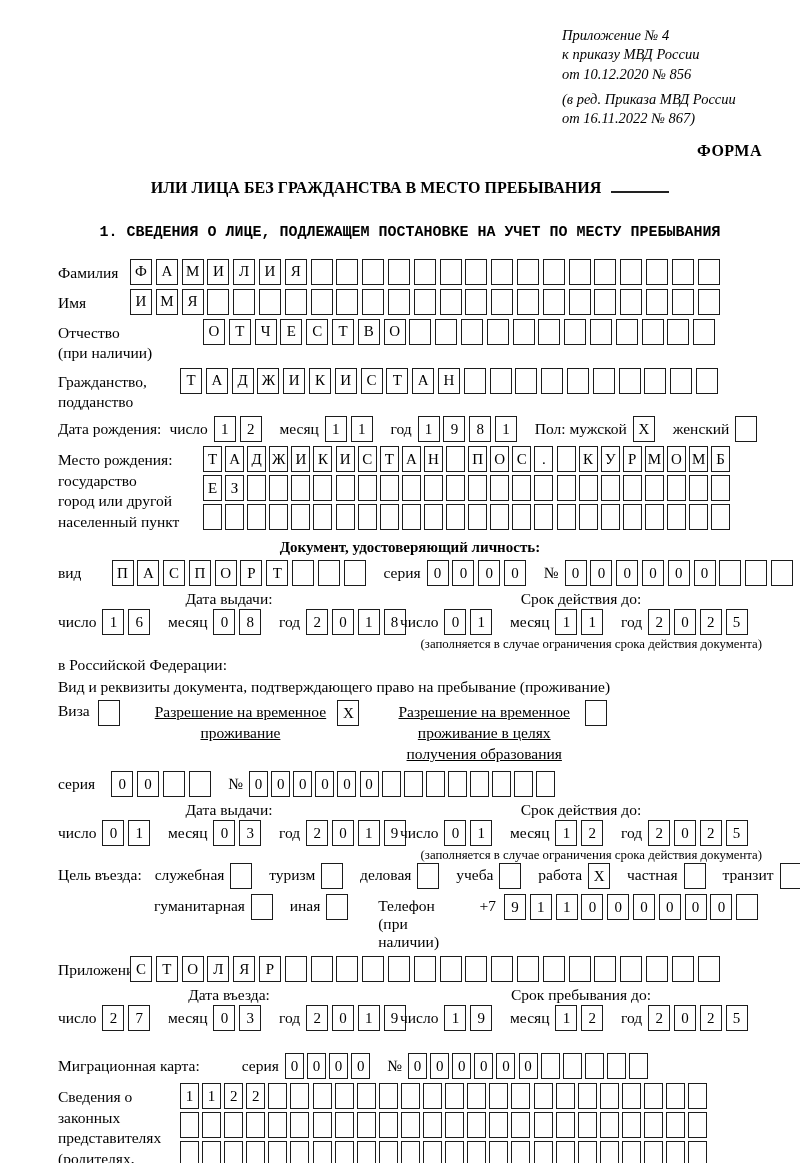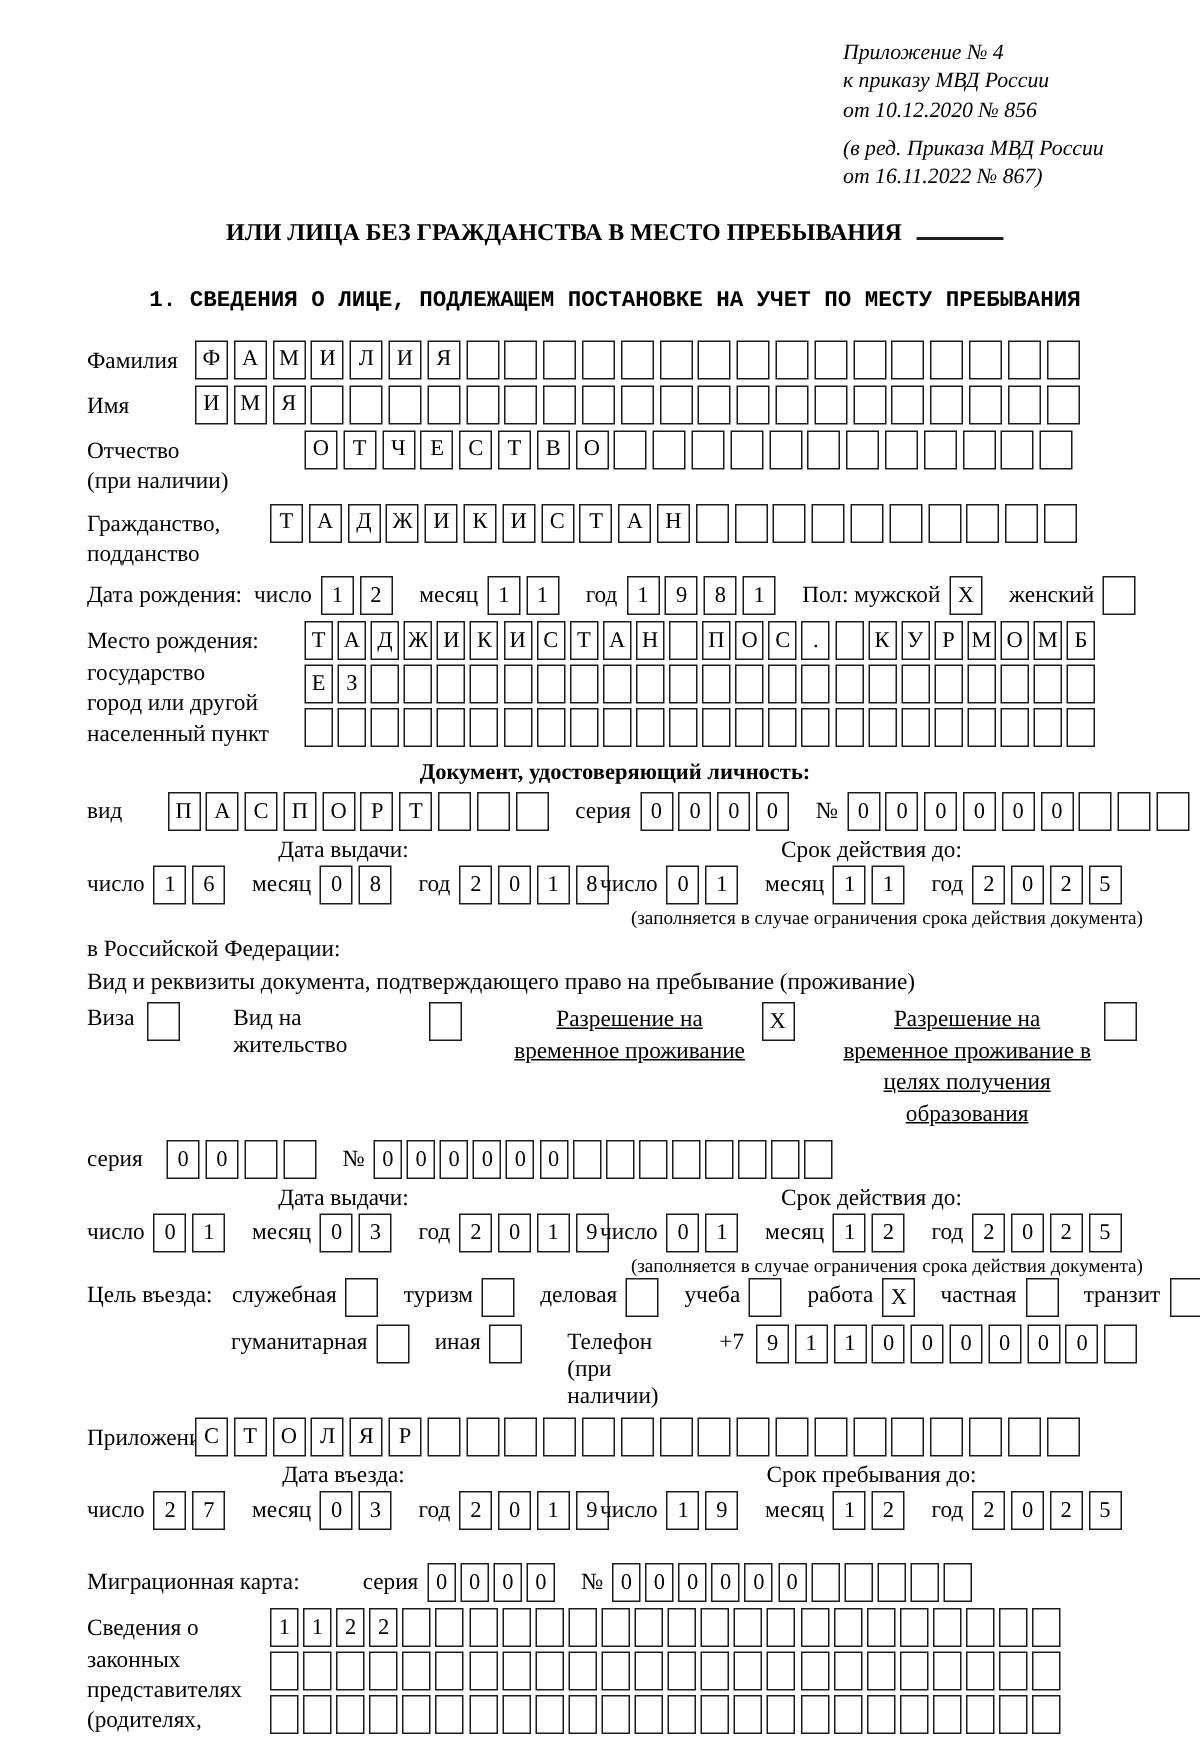--- a/index.html
+++ b/index.html
@@ -65,20 +65,21 @@
 <div class="page">
 
   <div class="header-block">
     <div>Приложение № 4</div>
     <div>к приказу МВД России</div>
     <div>от 10.12.2020 № 856</div>
     <div class="hl2">(в ред. Приказа МВД России</div>
     <div>от 16.11.2022 № 867)</div>
   </div>
 
+  <div class="forma">ФОРМА</div>
 
   <div class="title">
     <div><span>ИЛИ ЛИЦА БЕЗ ГРАЖДАНСТВА В МЕСТО ПРЕБЫВАНИЯ</span><span class="title-underline"></span></div>
   </div>
 
   <div class="section-heading">1. СВЕДЕНИЯ О ЛИЦЕ, ПОДЛЕЖАЩЕМ ПОСТАНОВКЕ НА УЧЕТ ПО МЕСТУ ПРЕБЫВАНИЯ</div>
 
   <div class="formbody">
 
     <div class="frow">
@@ -404,26 +405,20 @@
     <div class="plain-line">в Российской Федерации:</div>
     <div class="plain-line">Вид и реквизиты документа, подтверждающего право на пребывание (проживание)</div>
 
     <div class="opt-row">
       <div class="opt">
         <span class="opt-label">Виза</span>
         <span class="cells">
             <span class="cell"></span>
           </span>
       </div>
-      <div class="opt" style="margin-left:18px;">
-        <span class="opt-label" style="margin-right:20px;">Вид на жительство</span>
-        <span class="cells">
-            <span class="cell"></span>
-          </span>
-      </div>
       <div class="opt" style="margin-left:14px;">
         <span class="opt-label opt-c optw-3">Разрешение на временное проживание</span>
         <span class="cells">
             <span class="cell">X</span>
           </span>
       </div>
       <div class="opt" style="margin-left:14px;">
         <span class="opt-label opt-c optw-4">Разрешение на временное проживание в целях получения образования</span>
         <span class="cells">
             <span class="cell"></span>

